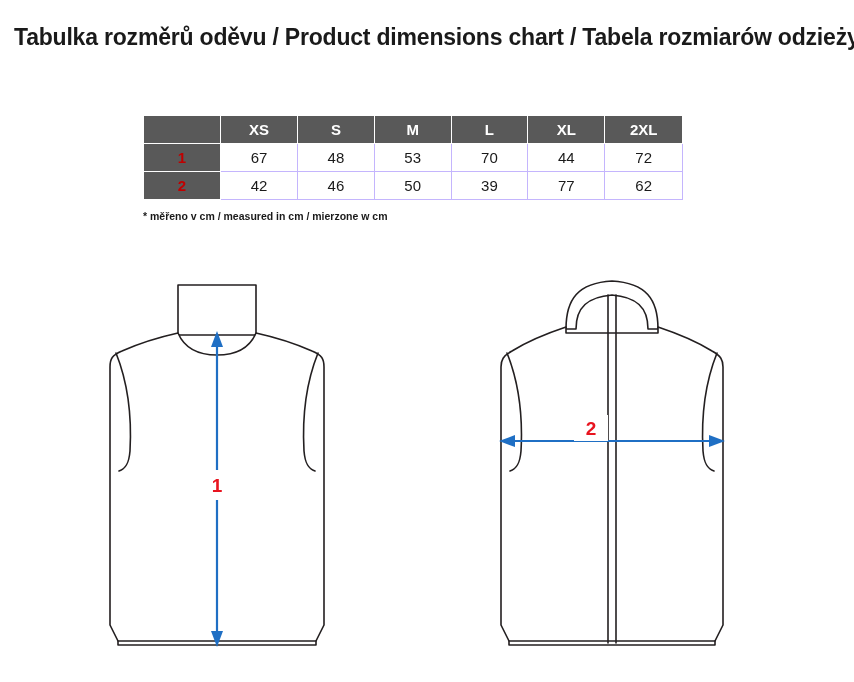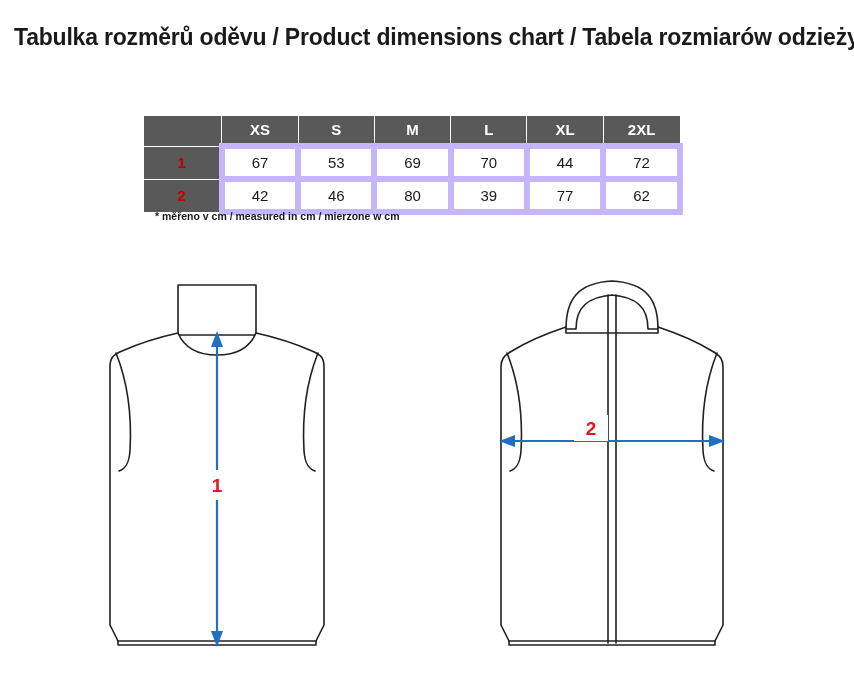--- a/index.html
+++ b/index.html
@@ -61,34 +61,33 @@
   table.sizes tbody th {
     background: #595959;
     color: #c00000;
     font-weight: bold;
     font-size: 15px;
     width: 82px;
   }
   table.sizes tbody td {
     background: #ffffff;
     color: #1a1a1a;
-    border: 6px solid #c4b5fd;
+    border: 1px solid #c4b5fd;
     font-weight: normal;
   }
   table.sizes col.sizecol { width: 82px; }
 
   .notes {
     position: absolute;
     left: 143px;
     top: 209px;
     font-size: 10.5px;
     line-height: 14px;
     color: #1a1a1a;
     font-weight: bold;
-    margin-left: 12px;
   }
   .notes div { white-space: nowrap; }
 
   
   .drawings {
     position: absolute;
     left: 0;
     top: 255px;
     width: 854px;
     height: 420px;
@@ -145,31 +144,31 @@
           <th>M</th>
           <th>L</th>
           <th>XL</th>
           <th>2XL</th>
         </tr>
       </thead>
       <tbody>
         <tr>
           <th>1</th>
           <td>67</td>
+          <td>48</td>
           <td>53</td>
-          <td>69</td>
           <td>70</td>
           <td>44</td>
           <td>72</td>
         </tr>
         <tr>
           <th>2</th>
           <td>42</td>
           <td>46</td>
-          <td>80</td>
+          <td>50</td>
           <td>39</td>
           <td>77</td>
           <td>62</td>
         </tr>
       </tbody>
     </table>
   </div>
 
   <div class="notes">
     <div>* měřeno v cm / measured in cm / mierzone w cm</div>

